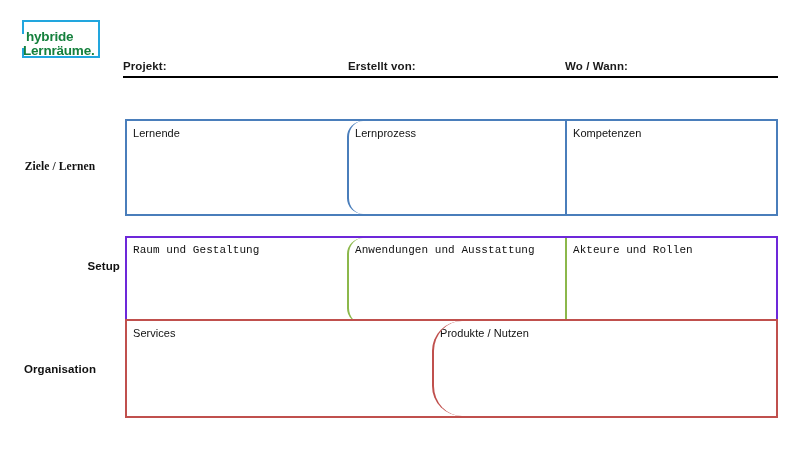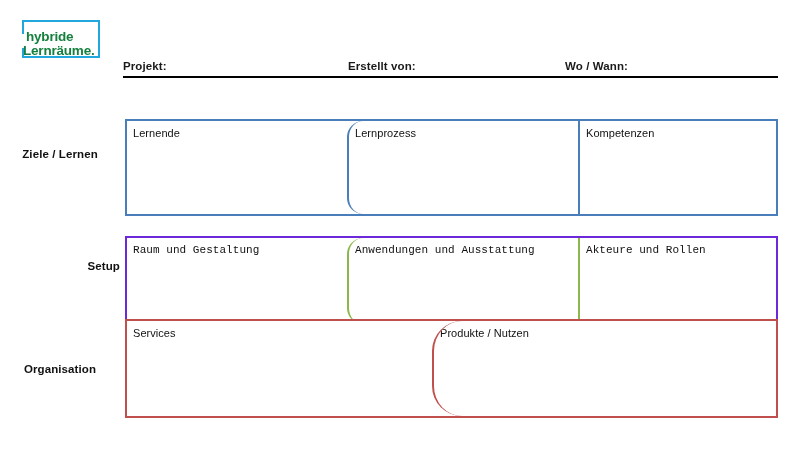--- a/index.html
+++ b/index.html
@@ -102,21 +102,21 @@
   .row-label {
     position: absolute;
     left: 0;
     width: 120px;
     text-align: center;
     font-size: 11.5px;
     font-weight: 700;
     color: #111111;
     letter-spacing: 0.1px;
   }
-  .row-label.r0 { top: 148px; }
+  .row-label.r0 { top: 160px; font-family: Liberation Serif, serif; }
   .row-label.r1 { top: 260px; text-align: right; }
   .row-label.r2 { top: 363px; }
 
   
   .canvas-row {
     position: absolute;
     left: 125px;
     width: 653px;
     box-sizing: border-box;
     display: flex;
@@ -151,21 +151,21 @@
     letter-spacing: 0.05px;
   }
 
   .row-blue .cell + .cell { border-left: 2px solid #4a7ebb; }
   .row-green .cell + .cell { border-left: 2px solid #8cb84b; }
   .row-red .cell + .cell { border-left: 2px solid #c0504d; }
 
   
   .row-blue  .cell.c0, .row-green .cell.c0 { width: 220px; flex: 0 0 220px; }
   .row-blue  .cell.c1, .row-green .cell.c1 { width: 218px; flex: 0 0 218px; border-radius: 16px; }
-  .row-blue  .cell.c2, .row-green .cell.c2 { flex: 1 1 auto; margin-left: 13px; }
+  .row-blue  .cell.c2, .row-green .cell.c2 { flex: 1 1 auto; }
   .row-red   .cell.c0 { width: 305px; flex: 0 0 305px; }
   .row-red   .cell.c1 { flex: 1 1 auto; border-radius: 30px; }
 </style>
 </head>
 <body>
 
 <div id="logo">
   <div class="logo-frame"></div>
   <div class="logo-frame-left"></div>
   <div class="logo-frame-left2"></div>

